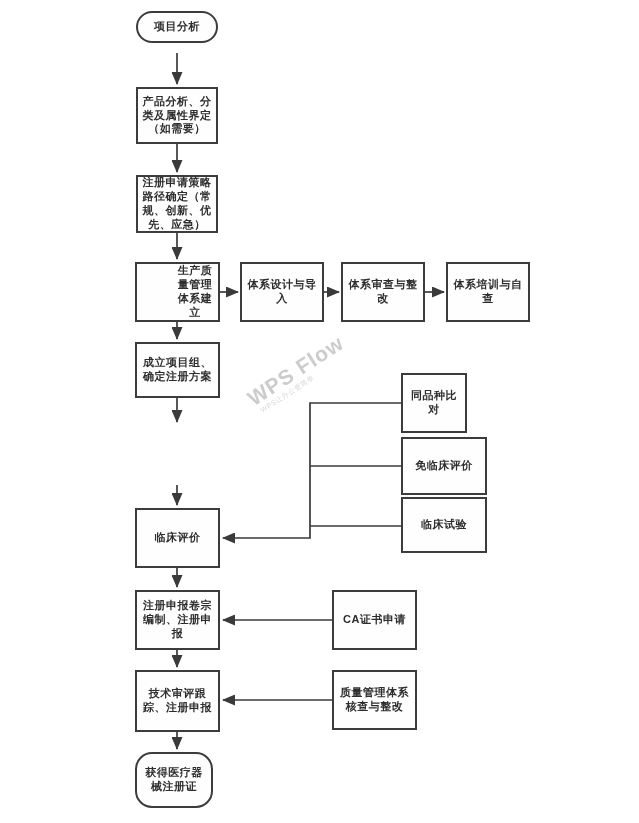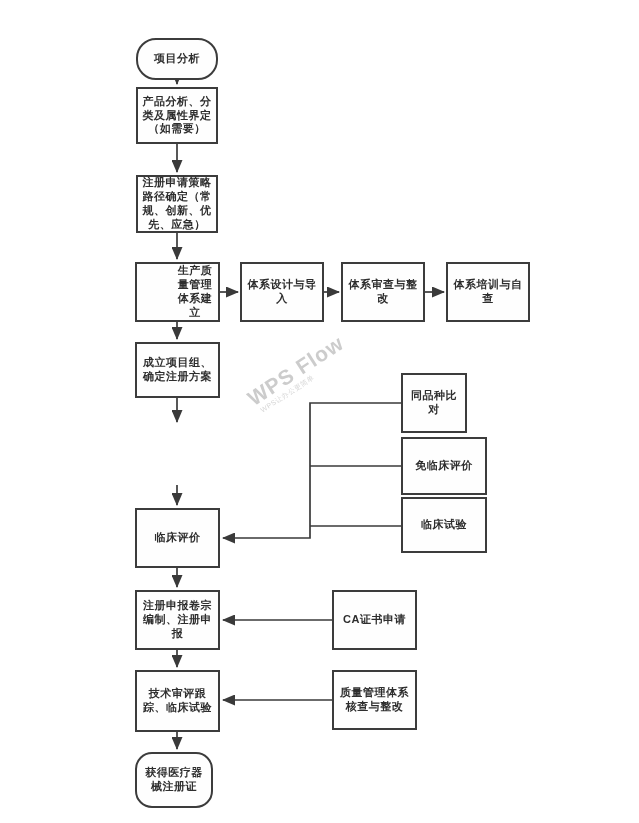--- a/index.html
+++ b/index.html
@@ -104,21 +104,21 @@
       <path d="M332 620 L223 620" marker-end="url(#ah)"></path>
       <path d="M332 700 L223 700" marker-end="url(#ah)"></path>
     </g>
   </svg>
 
   <div class="watermark">
     <div class="wm-title">WPS Flow</div>
     <div class="wm-sub">WPS让办公更简单</div>
   </div>
 
-  <div class="node node--rounded" style="left:136px; top:11px;  width:82px; height:42px;margin-top:27px;">项目分析</div>
+  <div class="node node--rounded" style="left:136px; top:11px;  width:82px; height:32px;">项目分析</div>
 
   <div class="node" style="left:136px; top:87px;  width:82px; height:57px;">产品分析、分类及属性界定（如需要）</div>
 
   <div class="node" style="left:136px; top:175px; width:82px; height:58px;">注册申请策略路径确定（常规、创新、优先、应急）</div>
 
   <div class="node" style="left:135px; top:262px; width:85px; height:60px;padding-left:38px;">生产质量管理体系建立</div>
 
   <div class="node" style="left:240px; top:262px; width:84px; height:60px;">体系设计与导入</div>
 
   <div class="node" style="left:341px; top:262px; width:84px; height:60px;">体系审查与整改</div>
@@ -133,19 +133,19 @@
   <div class="node" style="left:401px; top:373px; width:66px; height:60px;">同品种比对</div>
 
   <div class="node" style="left:401px; top:437px; width:86px; height:58px;">免临床评价</div>
 
   <div class="node" style="left:401px; top:497px; width:86px; height:56px;text-align:center;">临床试验</div>
 
   <div class="node" style="left:135px; top:590px; width:85px; height:60px;">注册申报卷宗编制、注册申报</div>
 
   <div class="node" style="left:332px; top:590px; width:85px; height:60px;">CA证书申请</div>
 
-  <div class="node" style="left:135px; top:670px; width:85px; height:62px;">技术审评跟踪、临床试验</div>
+  <div class="node" style="left:135px; top:670px; width:85px; height:62px;">技术审评跟踪、注册申报</div>
 
   <div class="node" style="left:332px; top:670px; width:85px; height:60px;">质量管理体系核查与整改</div>
 
   <div class="node" style="left:135px; top:752px; width:78px; height:56px;border-radius:17px;">获得医疗器械注册证</div>
 
 </div>
 
 </body></html>

